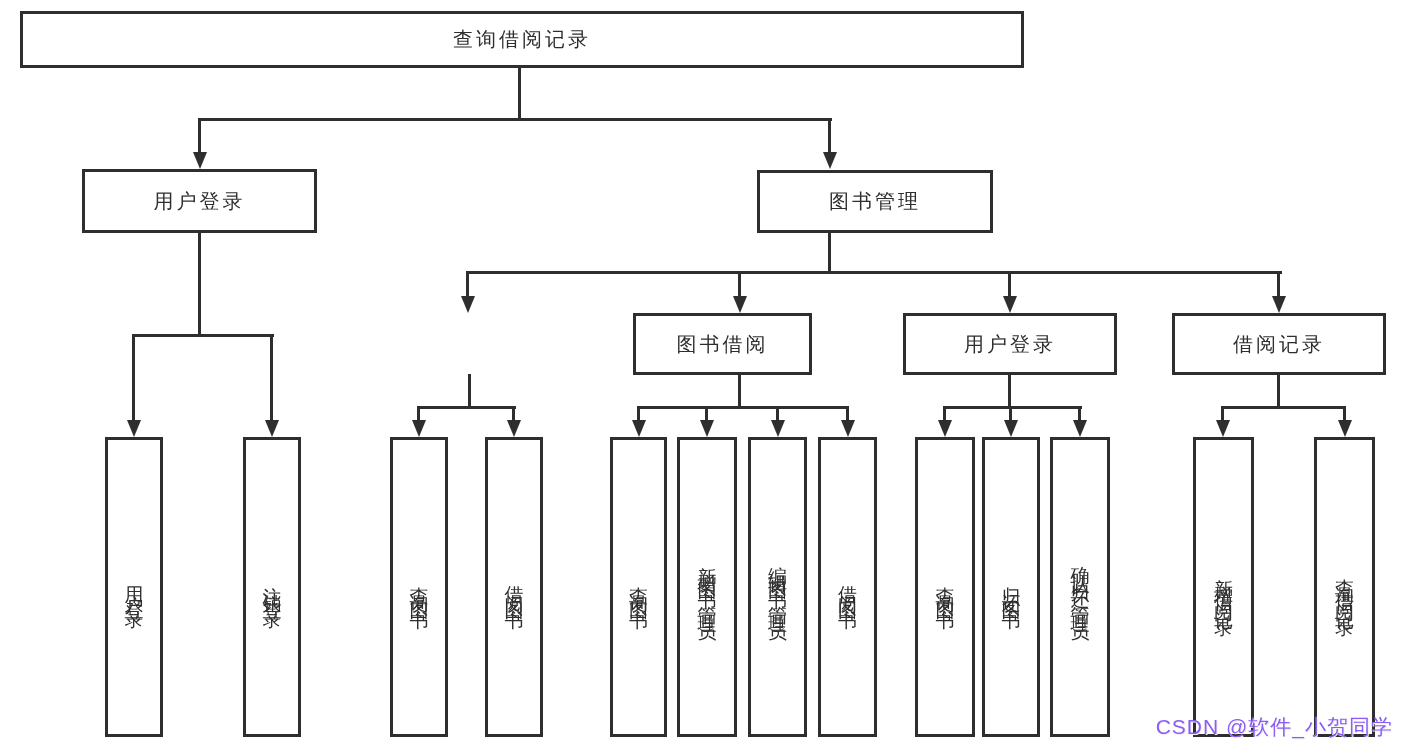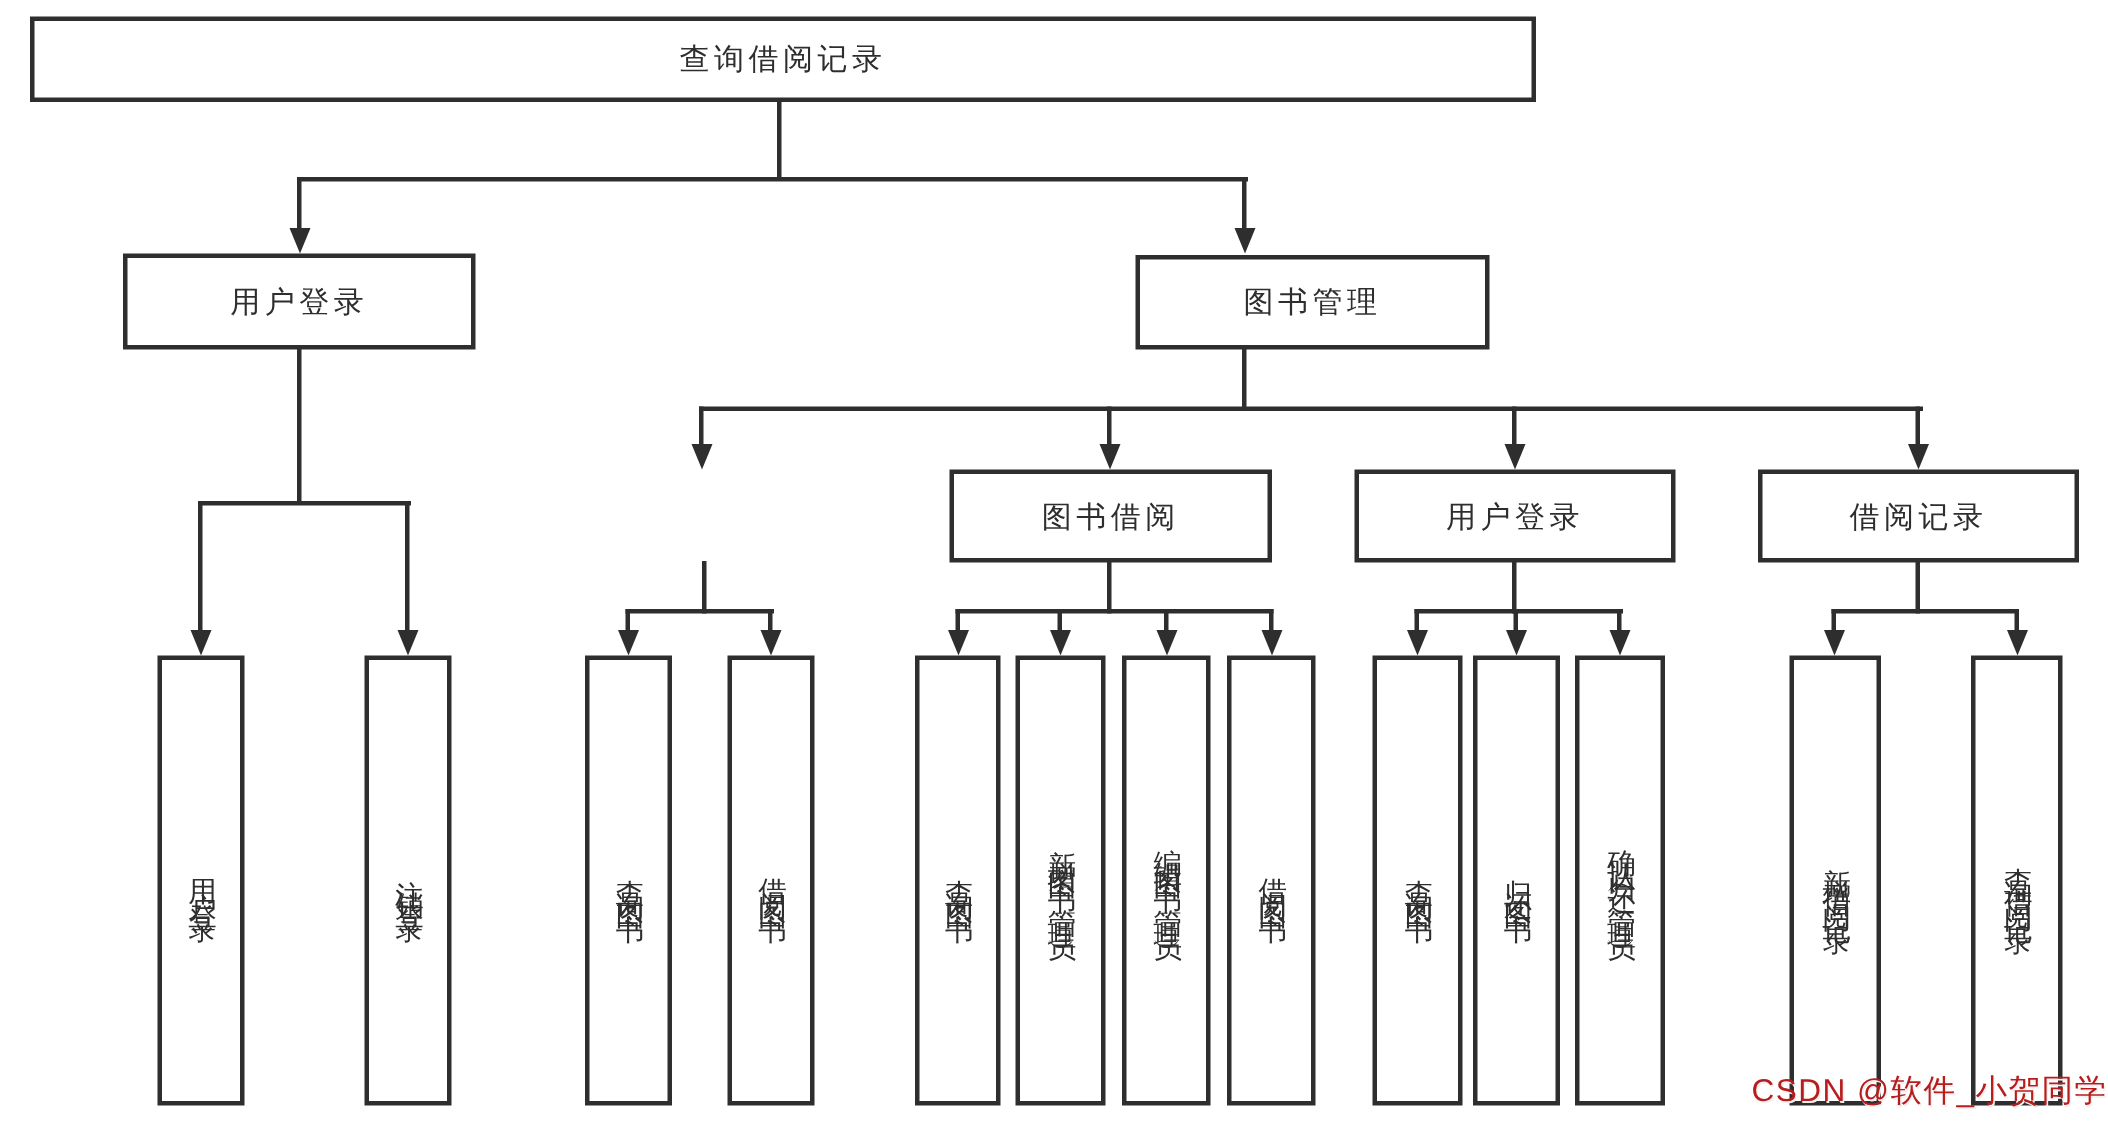--- a/index.html
+++ b/index.html
@@ -29,43 +29,43 @@
   .vline{position:absolute;width:3px;background:#2e2e2e;}
   .ahead{
     position:absolute;width:0;height:0;
     border-left:7px solid transparent;
     border-right:7px solid transparent;
     border-top:17px solid #2e2e2e;
   }
 
   .watermark{
     position:absolute;
-    right:0;
+    right:12px;
     bottom:6px;
     font-size:21px;
     letter-spacing:1px;
-    color:#b91c1c;
+    color:#8b5cf6;
     text-shadow:1px 1px 0 #f0f0f0;
     z-index:10;
     white-space:nowrap;
   }
 </style>
 </head>
 <body>
 
 <div id="canvas">
 
   <div class="node h" style="left:20px;top:11px;width:1004px;height:57px;">查询借阅记录</div>
 
   <div class="node h" style="left:82px;top:169px;width:235px;height:64px;">用户登录</div>
 
   <div class="node h" style="left:712px;top:170px;width:236px;height:63px;margin-left:45px;">图书管理</div>
 
 
-  <div class="node h" style="left:633px;top:313px;width:215px;height:62px;">图书借阅</div>
+  <div class="node h" style="left:633px;top:313px;width:179px;height:62px;">图书借阅</div>
 
   <div class="node h" style="left:903px;top:313px;width:214px;height:62px;">用户登录</div>
 
   <div class="node h" style="left:1172px;top:313px;width:214px;height:62px;">借阅记录</div>
 
   <div class="node v" style="left:105px;top:437px;width:58px;height:300px;">用户登录</div>
   <div class="node v" style="left:243px;top:437px;width:58px;height:300px;">注销登录</div>
 
   <div class="node v" style="left:390px;top:437px;width:58px;height:300px;">查询图书</div>
   <div class="node v" style="left:485px;top:437px;width:58px;height:300px;">借阅图书</div>

